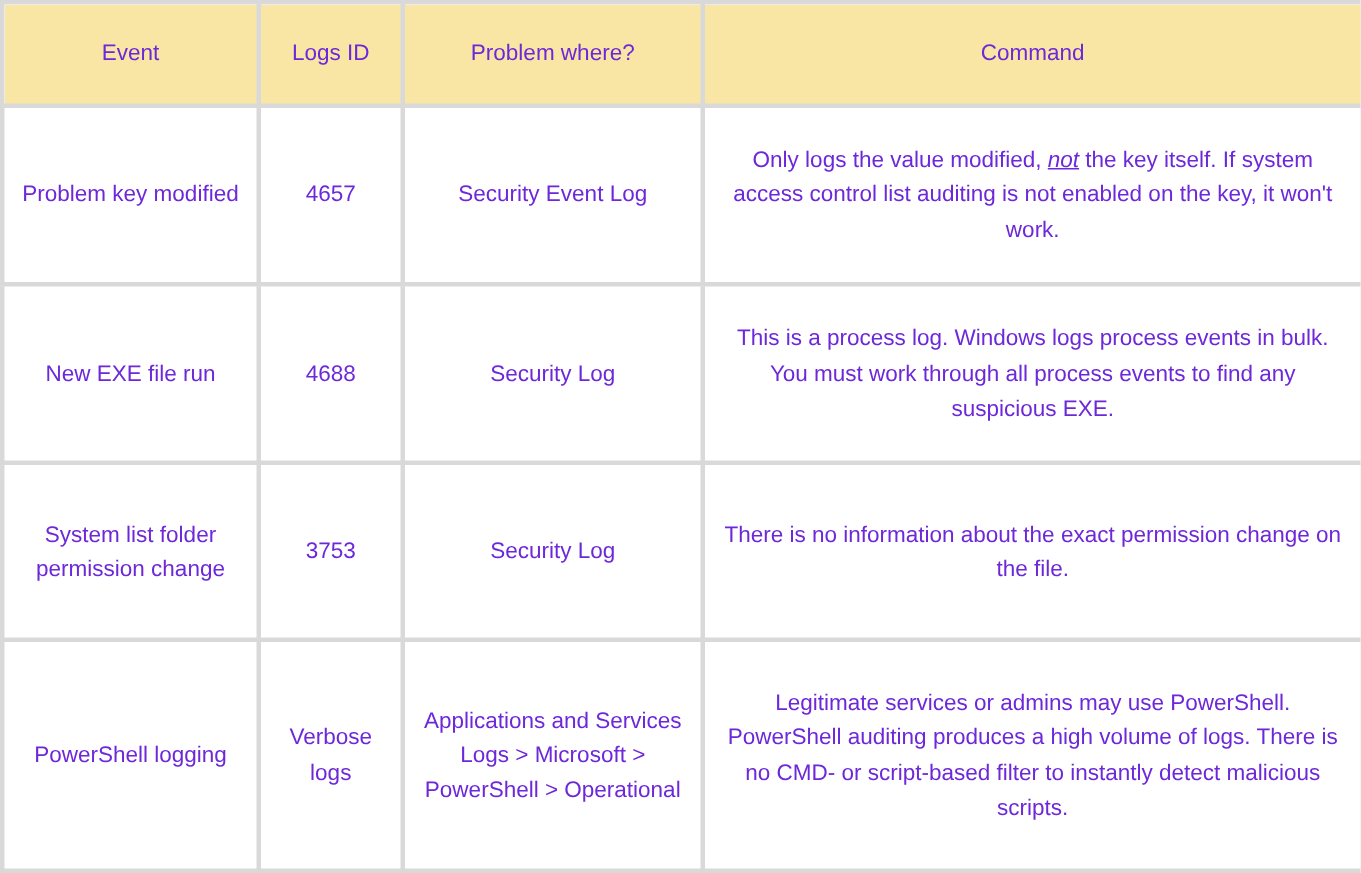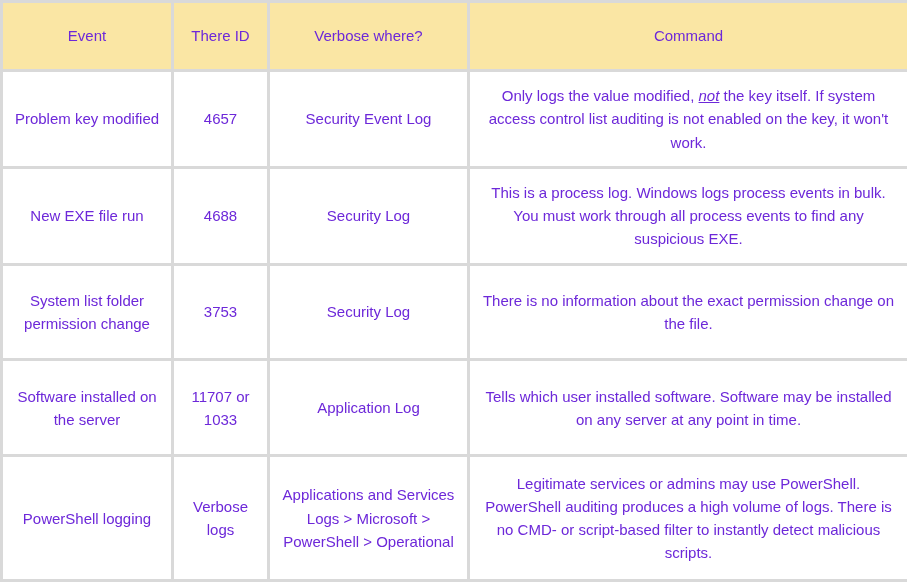--- a/index.html
+++ b/index.html
@@ -57,22 +57,22 @@
   <table class="event-table">
     <colgroup>
       <col class="col-event">
       <col class="col-eventid">
       <col class="col-logged">
       <col class="col-problem">
     </colgroup>
     <thead>
       <tr>
         <th>Event</th>
-        <th>There ID</th>
-        <th>Verbose where?</th>
+        <th>Logs ID</th>
+        <th>Problem where?</th>
         <th>Command</th>
       </tr>
     </thead>
     <tbody>
       <tr class="row-body">
         <td class="cell-event">Problem key modified</td>
         <td class="cell-eventid">4657</td>
         <td class="cell-logged">Security Event Log</td>
         <td class="cell-problem"><span>Only logs the value modified, </span><em class="italic-word">not</em><span> the key itself. If system access control list auditing is not enabled on the key, it won't work.</span></td>
       </tr>
@@ -81,26 +81,20 @@
         <td class="cell-eventid">4688</td>
         <td class="cell-logged">Security Log</td>
         <td class="cell-problem">This is a process log. Windows logs process events in bulk. You must work through all process events to find any suspicious EXE.</td>
       </tr>
       <tr class="row-body">
         <td class="cell-event">System list folder permission change</td>
         <td class="cell-eventid">3753</td>
         <td class="cell-logged">Security Log</td>
         <td class="cell-problem">There is no information about the exact permission change on the file.</td>
       </tr>
-      <tr class="row-body">
-        <td class="cell-event">Software installed on the server</td>
-        <td class="cell-eventid">11707 or 1033</td>
-        <td class="cell-logged">Application Log</td>
-        <td class="cell-problem">Tells which user installed software. Software may be installed on any server at any point in time.</td>
-      </tr>
       <tr class="row-tall">
         <td class="cell-event">PowerShell logging</td>
         <td class="cell-eventid">Verbose logs</td>
         <td class="cell-logged">Applications and Services Logs &gt; Microsoft &gt; PowerShell &gt; Operational</td>
         <td class="cell-problem">Legitimate services or admins may use PowerShell. PowerShell auditing produces a high volume of logs. There is no CMD- or script-based filter to instantly detect malicious scripts.</td>
       </tr>
     </tbody>
   </table>
 </div>
 

